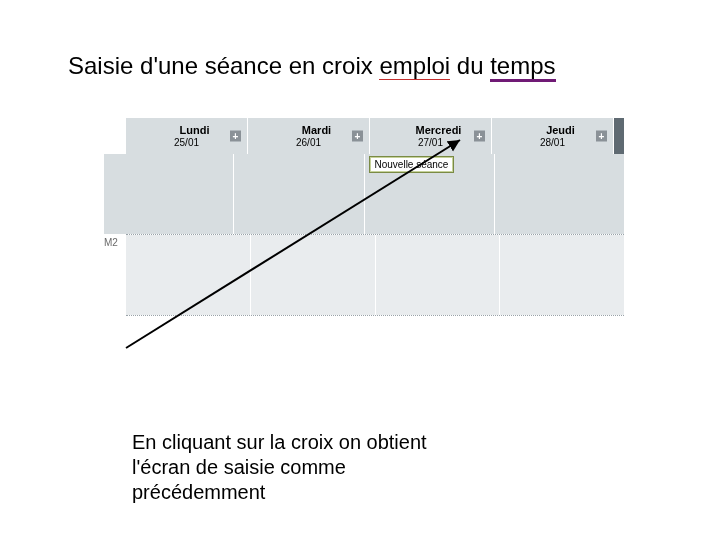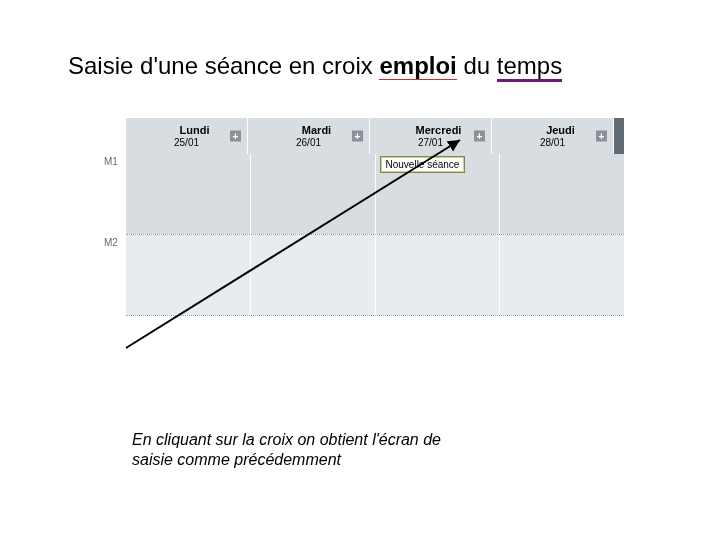--- a/index.html
+++ b/index.html
@@ -11,21 +11,21 @@
     position: relative;
     overflow: hidden;
   }
   .title {
     position: absolute;
     top: 52px;
     left: 68px;
     font-size: 24px;
     color: #000;
   }
-  .title .u1 { border-bottom: 1px solid #c62f2f; font-weight: bold; }
+  .title .u1 { border-bottom: 1px solid #c62f2f; }
   .title .u2 { border-bottom: 3px solid #701a75; }
   .schedule {
     position: absolute;
     top: 118px;
     left: 104px;
     width: 520px;
   }
   .head-row {
     display: flex;
     height: 36px;
@@ -126,25 +126,24 @@
     top: 118px;
     left: 104px;
     width: 520px;
     height: 300px;
     pointer-events: none;
   }
   .caption {
     position: absolute;
     top: 430px;
     left: 132px;
-    font-size: 16px;
+    font-size: 20px;
     color: #000;
     width: 340px;
     line-height: 1.25;
-    font-style: italic;
   }
 </style>
 </head>
 <body>
 
 <div class="title">
   <span>Saisie d'une séance en croix </span><span class="u1">emploi</span><span> du </span><span class="u2">temps</span>
 </div>
 
 <div class="schedule">
@@ -181,21 +180,20 @@
         <span class="day-name">Jeudi</span>
         <span class="day-date">28/01</span>
       </div>
       <div class="plus">+</div>
     </div>
 
     <div class="end-sliver"></div>
   </div>
 
   <div class="body-row m1">
-    <div class="row-label">M1</div>
     <div class="cell"></div>
     <div class="cell"></div>
     <div class="cell">
       <div class="tooltip">Nouvelle séance</div>
     </div>
     <div class="cell"></div>
   </div>
 
   <div class="row-sep"></div>
 

